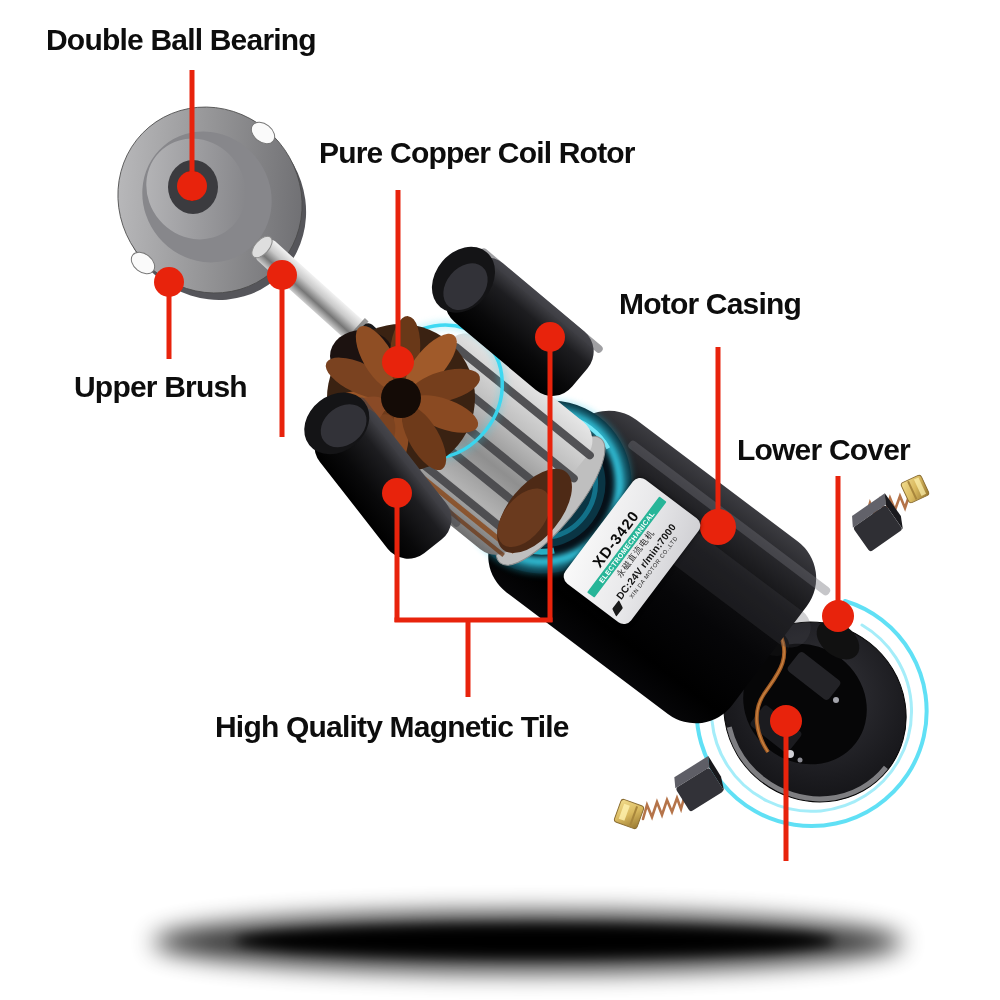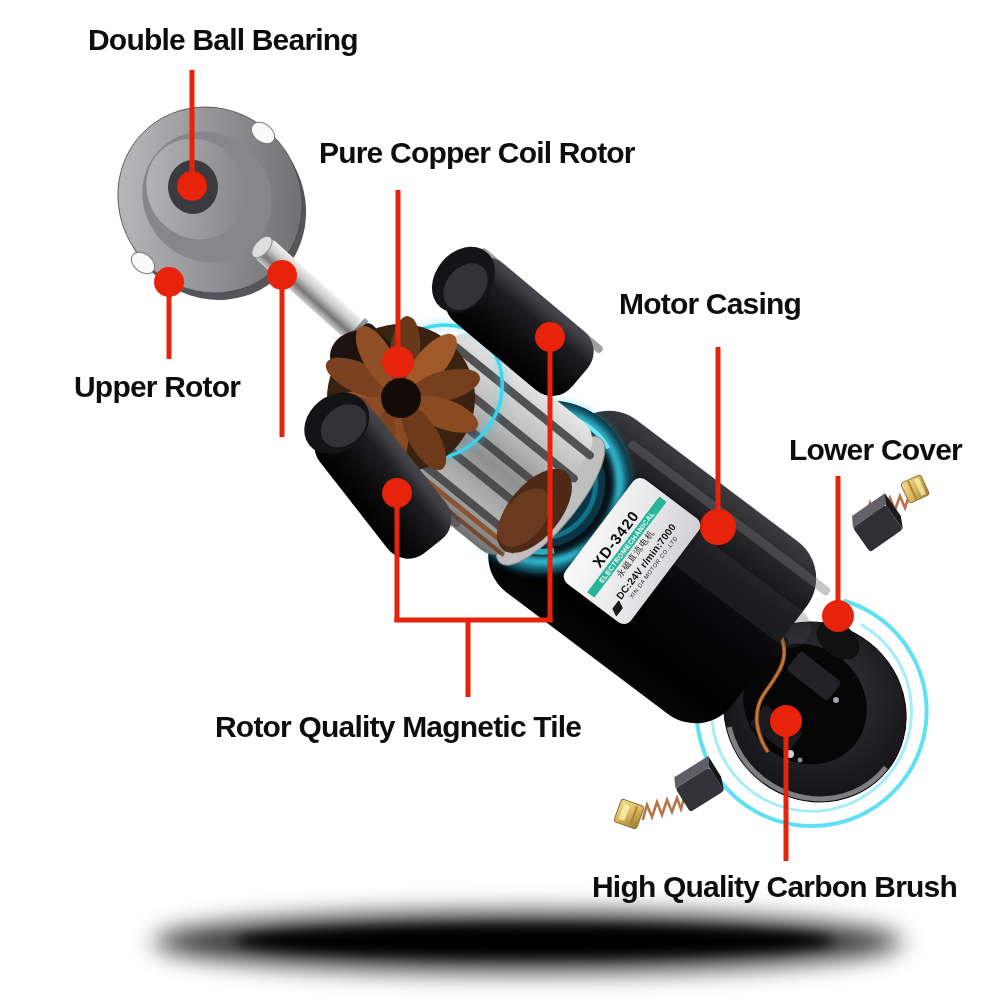--- a/index.html
+++ b/index.html
@@ -242,20 +242,19 @@
 
   <div class="sticker">
     <div class="logo"></div>
     <div class="model">XD-3420</div>
     <div class="band">ELECTROMECHANICAL</div>
     <div class="cn">永磁直流电机</div>
     <div class="spec">DC:24V  r/min:7000</div>
     <div class="company">XIN DA MOTOR CO.,LTD</div>
   </div>
 
-  <div class="part-label" style="left:46px;top:24px;margin-left:42px;">Double Ball Bearing</div>
+  <div class="part-label" style="left:46px;top:24px;">Double Ball Bearing</div>
   <div class="part-label" style="left:619px;top:288px;">Motor Casing</div>
   <div class="part-label" style="left:319px;top:137px;">Pure Copper Coil Rotor</div>
-  <div class="part-label" style="left:74px;top:371px;">Upper Rotor</div>
-  <div class="part-label" style="left:789px;top:434px;">Lower Cover</div>
-  <div class="part-label" style="left:215px;top:711px;">Rotor Quality Magnetic Tile</div>
-  <div class="part-label" style="left:592px;top:871px;">High Quality Carbon Brush</div>
+  <div class="part-label" style="left:74px;top:371px;">Upper Brush</div>
+  <div class="part-label" style="left:737px;top:434px;">Lower Cover</div>
+  <div class="part-label" style="left:215px;top:711px;">High Quality Magnetic Tile</div>
 </div>
 
 </body></html>

